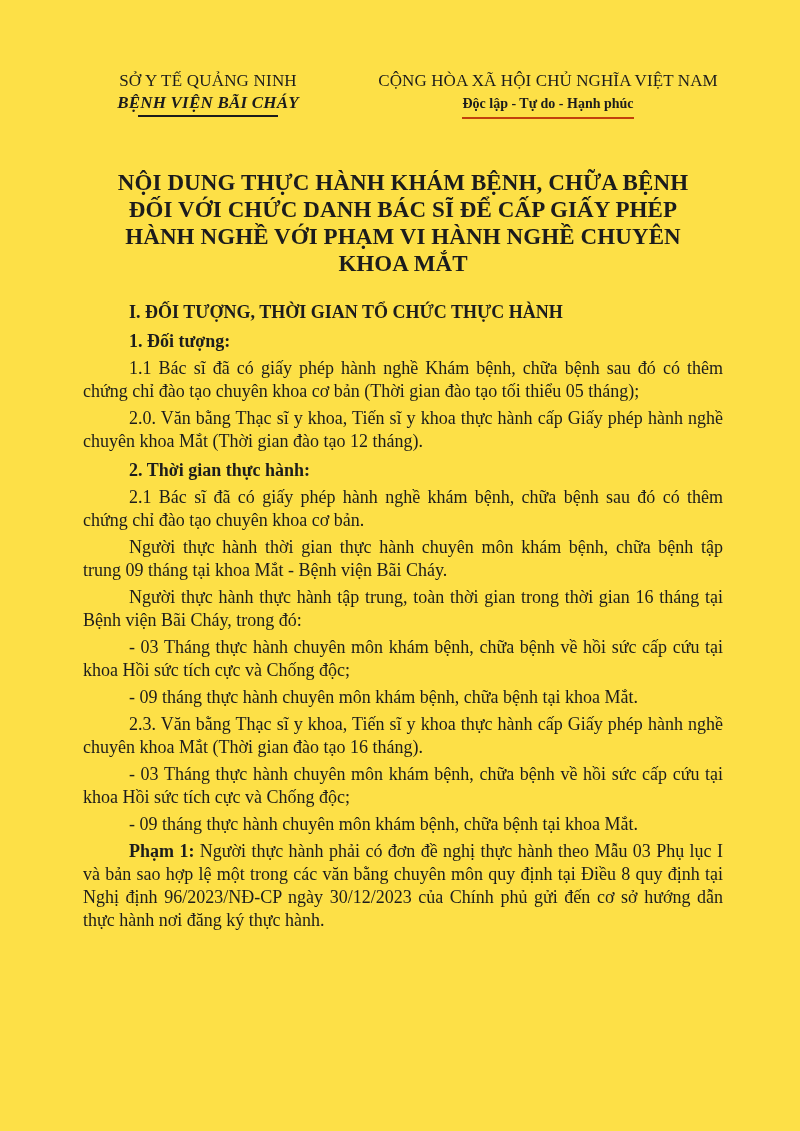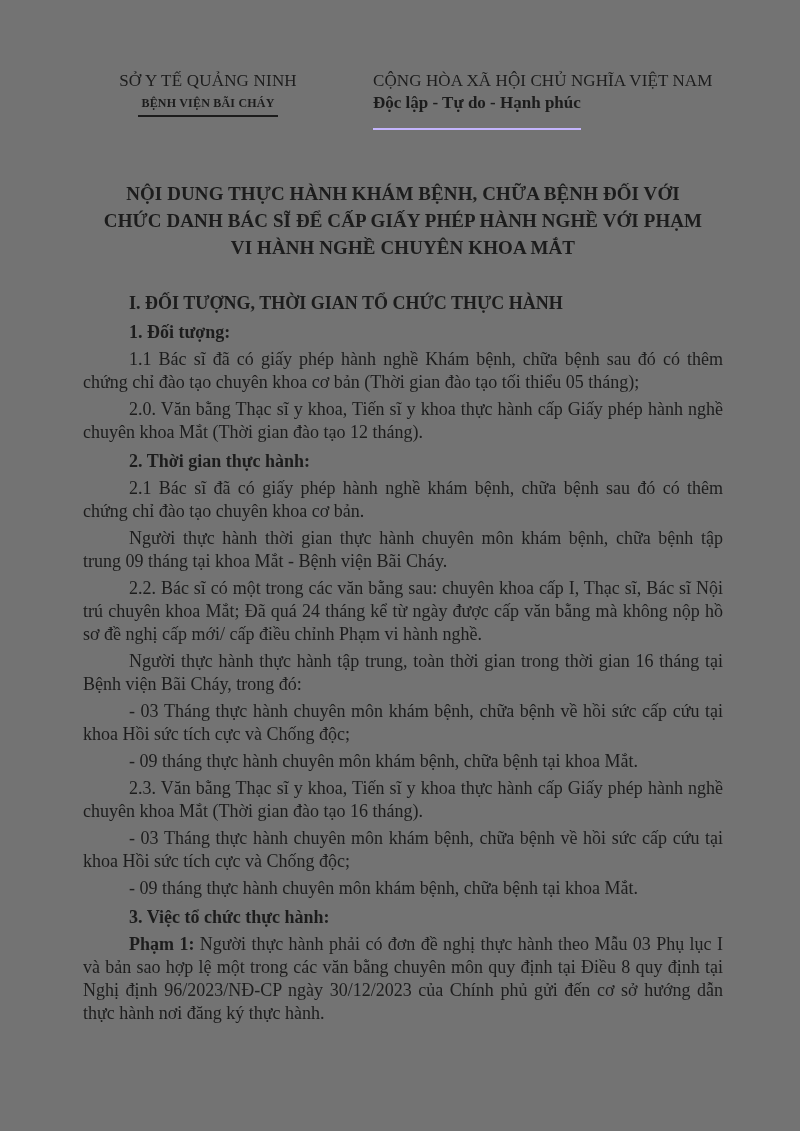--- a/index.html
+++ b/index.html
@@ -12,77 +12,78 @@
     height: 1131px;
     font-family: "Liberation Serif", "DejaVu Serif", serif;
     color: #1c1c1c;
     -webkit-font-smoothing: antialiased;
   }
   .page {
     box-sizing: border-box;
     width: 800px;
     height: 1131px;
     padding: 70px 77px 30px 83px;
-    background: #737373;
+    background: #fde047;
     overflow: hidden;
   }
   
   .doc-header {
     display: flex;
     justify-content: space-between;
     align-items: flex-start;
   }
   .org-block {
     width: 250px;
     text-align: center;
     line-height: 22px;
   }
   .org-dept {
     font-size: 17px;
     letter-spacing: 0.2px;
   }
   .org-hospital {
-    font-size: 12px;
+    font-size: 17px;
     font-weight: bold;
     letter-spacing: 0.2px;
+    font-style: italic;
   }
   .org-underline {
     width: 140px;
     margin: 1px auto 0 auto;
     border-bottom: 2px solid #1c1c1c;
   }
   .national-block {
     width: 350px;
-    text-align: left;
+    text-align: center;
     line-height: 22px;
   }
   .national-title {
     font-size: 17px;
     letter-spacing: 0.1px;
   }
   .national-motto {
     display: inline-block;
-    font-size: 17px;
+    font-size: 14px;
     font-weight: bold;
-    padding-bottom: 14px;
-    border-bottom: 2px solid #c4b5fd;
+    padding-bottom: 2px;
+    border-bottom: 2px solid #c2410c;
   }
   
   .doc-title {
     margin: 50px auto 0 auto;
     width: 610px;
     text-align: center;
-    font-size: 19px;
+    font-size: 23px;
     font-weight: bold;
     line-height: 27px;
     letter-spacing: 0.1px;
   }
   
   .doc-body {
-    margin-top: 31px;
+    margin-top: 24px;
     font-size: 18px;
     line-height: 23px;
   }
   .doc-body p {
     margin: 4px 0;
     text-align: justify;
     text-indent: 46px;
   }
   .h-section {
     font-weight: bold;
@@ -119,26 +120,24 @@
 
     <p class="h-section">I. ĐỐI TƯỢNG, THỜI GIAN TỔ CHỨC THỰC HÀNH</p>
 
     <p class="h-sub">1. Đối tượng:</p>
     <p>1.1 Bác sĩ đã có giấy phép hành nghề Khám bệnh, chữa bệnh sau đó có thêm chứng chỉ đào tạo chuyên khoa cơ bản (Thời gian đào tạo tối thiểu 05 tháng);</p>
     <p>2.0. Văn bằng Thạc sĩ y khoa, Tiến sĩ y khoa thực hành cấp Giấy phép hành nghề chuyên khoa Mắt (Thời gian đào tạo 12 tháng).</p>
 
     <p class="h-sub">2. Thời gian thực hành:</p>
     <p>2.1 Bác sĩ đã có giấy phép hành nghề khám bệnh, chữa bệnh sau đó có thêm chứng chỉ đào tạo chuyên khoa cơ bản.</p>
     <p>Người thực hành thời gian thực hành chuyên môn khám bệnh, chữa bệnh tập trung 09 tháng tại khoa Mắt - Bệnh viện Bãi Cháy.</p>
-    <p>2.2. Bác sĩ có một trong các văn bằng sau: chuyên khoa cấp I, Thạc sĩ, Bác sĩ Nội trú chuyên khoa Mắt; Đã quá 24 tháng kể từ ngày được cấp văn bằng mà không nộp hồ sơ đề nghị cấp mới/ cấp điều chỉnh Phạm vi hành nghề.</p>
     <p>Người thực hành thực hành tập trung, toàn thời gian trong thời gian 16 tháng tại Bệnh viện Bãi Cháy, trong đó:</p>
     <p>- 03 Tháng thực hành chuyên môn khám bệnh, chữa bệnh về hồi sức cấp cứu tại khoa Hồi sức tích cực và Chống độc;</p>
     <p>- 09 tháng thực hành chuyên môn khám bệnh, chữa bệnh tại khoa Mắt.</p>
     <p>2.3. Văn bằng Thạc sĩ y khoa, Tiến sĩ y khoa thực hành cấp Giấy phép hành nghề chuyên khoa Mắt (Thời gian đào tạo 16 tháng).</p>
     <p>- 03 Tháng thực hành chuyên môn khám bệnh, chữa bệnh về hồi sức cấp cứu tại khoa Hồi sức tích cực và Chống độc;</p>
     <p>- 09 tháng thực hành chuyên môn khám bệnh, chữa bệnh tại khoa Mắt.</p>
 
-    <p class="h-sub">3. Việc tổ chức thực hành:</p>
     <p><span class="bold-inline">Phạm 1:</span><span> Người thực hành phải có đơn đề nghị thực hành theo Mẫu 03 Phụ lục I và bản sao hợp lệ một trong các văn bằng chuyên môn quy định tại Điều 8 quy định tại Nghị định 96/2023/NĐ-CP ngày 30/12/2023 của Chính phủ gửi đến cơ sở hướng dẫn thực hành nơi đăng ký thực hành.</span></p>
 
   </div>
 
 </div>
 
 </body></html>

